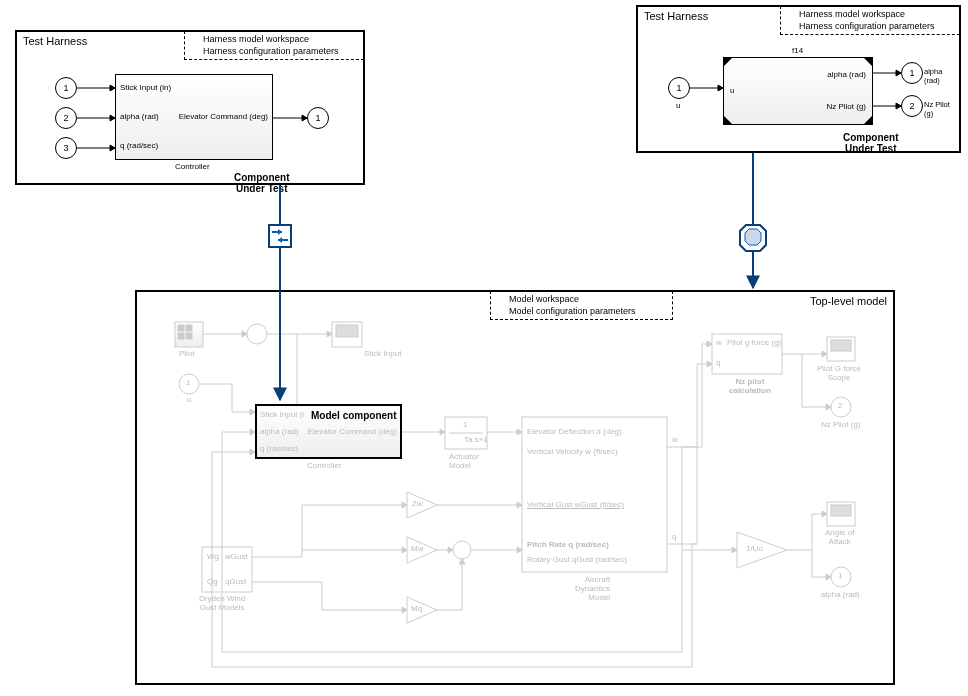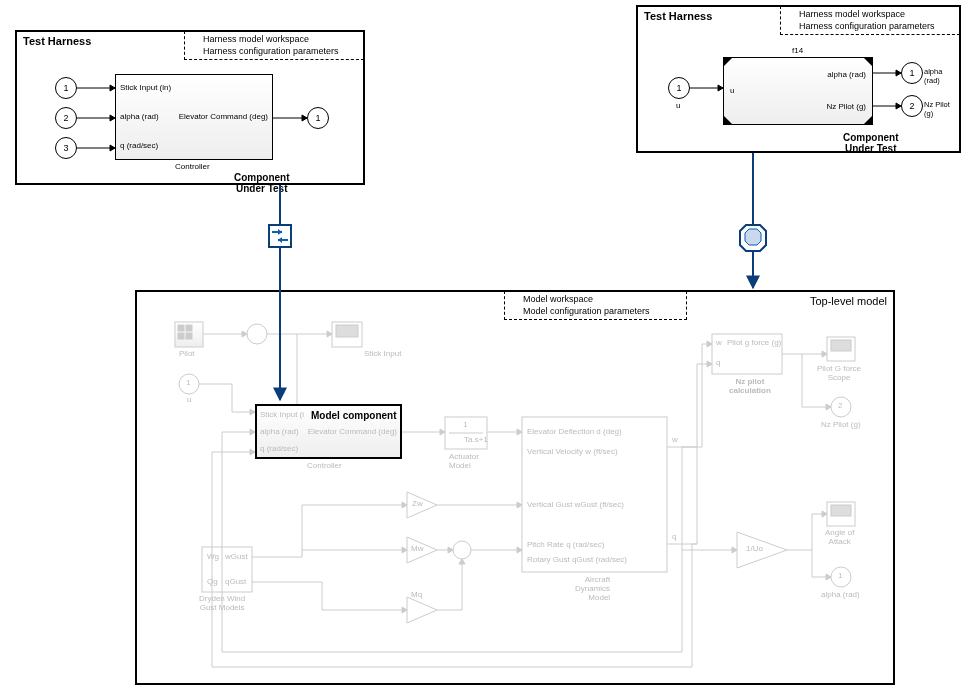--- a/index.html
+++ b/index.html
@@ -15,21 +15,21 @@
   }
   .panel {
     position: absolute;
     border: 2px solid #000;
     background: #fff;
   }
   .panel-title {
     position: absolute;
     top: 3px;
     left: 6px;
-    font-weight: bold;
+    font-weight: normal;
     font-size: 11px;
   }
   .panel-title-right {
     position: absolute;
     top: 3px;
     right: 6px;
     font-weight: normal;
     font-size: 11px;
   }
   .workspace-box {
@@ -156,21 +156,21 @@
       <line x1="235" y1="99" x2="263" y2="99"></line>
         <polygon points="263,99 258,96 258,102" fill="#000"></polygon>
     </g>
   </svg>
 </div>
 <div class="label bold" style="left:843px; top:132px; white-space:pre; text-align:center;">Component
 Under Test</div>
 
 <div class="panel" style="left:135px; top:290px; width:760px; height:395px;">
   <div class="panel-title-right">Top-level model</div>
-  <div class="workspace-box" style="top:-1px; left:367px; width:183px;">
+  <div class="workspace-box" style="top:-1px; left:353px; width:183px;">
     <div>Model workspace</div>
     <div>Model configuration parameters</div>
   </div>
 
   <svg class="wires" width="760" height="395">
     <g stroke="#ccc" stroke-width="1" fill="none">
 
       <rect x="38" y="30" width="28" height="25" fill="url(#grad)" stroke="#ccc"></rect>
       <rect x="41" y="33" width="6" height="6" fill="#ccc"></rect>
         <rect x="49" y="33" width="6" height="6" fill="#ccc"></rect>
@@ -302,31 +302,31 @@
   <div class="label faded" style="left:50px; top:103px;">u</div>
   <div class="label faded" style="left:49px; top:86px;">1</div>
   <div class="label faded" style="left:190px; top:57px;margin-left:37px;">Stick Input</div>
   <div class="label faded" style="left:170px; top:169px;">Controller</div>
   <div class="label faded" style="left:326px; top:128px;">1</div>
   <div class="label faded" style="left:315px; top:143px;margin-left:12px;">Ta.s+1</div>
   <div class="label faded" style="left:312px; top:160px; white-space:pre; ">Actuator
 Model</div>
   <div class="label faded" style="left:275px; top:207px;">Zw</div>
   <div class="label faded" style="left:274px; top:252px;">Mw</div>
-  <div class="label faded" style="left:274px; top:298px;">Mq</div>
+  <div class="label faded" style="left:274px; top:312px;">Mq</div>
   <div class="label faded" style="left:70px; top:260px;">Wg</div>
   <div class="label faded" style="left:70px; top:285px;">Qg</div>
   <div class="label faded" style="left:88px; top:260px;">wGust</div>
   <div class="label faded" style="left:88px; top:285px;">qGust</div>
   <div class="label faded" style="left:62px; top:302px; white-space:pre; text-align:center;">Dryden Wind
 Gust Models</div>
   <div class="label faded" style="left:390px; top:135px;">Elevator Deflection d (deg)</div>
   <div class="label faded" style="left:390px; top:155px;">Vertical Velocity w (ft/sec)</div>
-  <div class="label faded" style="left:390px; top:208px;">Vertical Gust wGust (ft/sec)</div>
-  <div class="label faded" style="left:390px; top:248px;">Pitch Rate q (rad/sec)</div>
+  <div class="label faded" style="left:390px; top:208px;text-decoration:underline;">Vertical Gust wGust (ft/sec)</div>
+  <div class="label faded" style="left:390px; top:248px;font-weight:bold;">Pitch Rate q (rad/sec)</div>
   <div class="label faded" style="left:390px; top:263px;">Rotary Gust qGust (rad/sec)</div>
   <div class="label faded" style="left:438px; top:283px; white-space:pre; text-align:right;">Aircraft
 Dynamics
 Model</div>
   <div class="label faded" style="left:535px; top:143px;">w</div>
   <div class="label faded" style="left:535px; top:240px;">q</div>
   <div class="label faded" style="left:579px; top:46px;">w</div>
   <div class="label faded" style="left:579px; top:66px;">q</div>
   <div class="label faded" style="left:590px; top:46px;">Pilot g force (g)</div>
   <div class="label faded" style="left:592px; top:85px; white-space:pre; text-align:center;font-weight:bold;">Nz pilot

